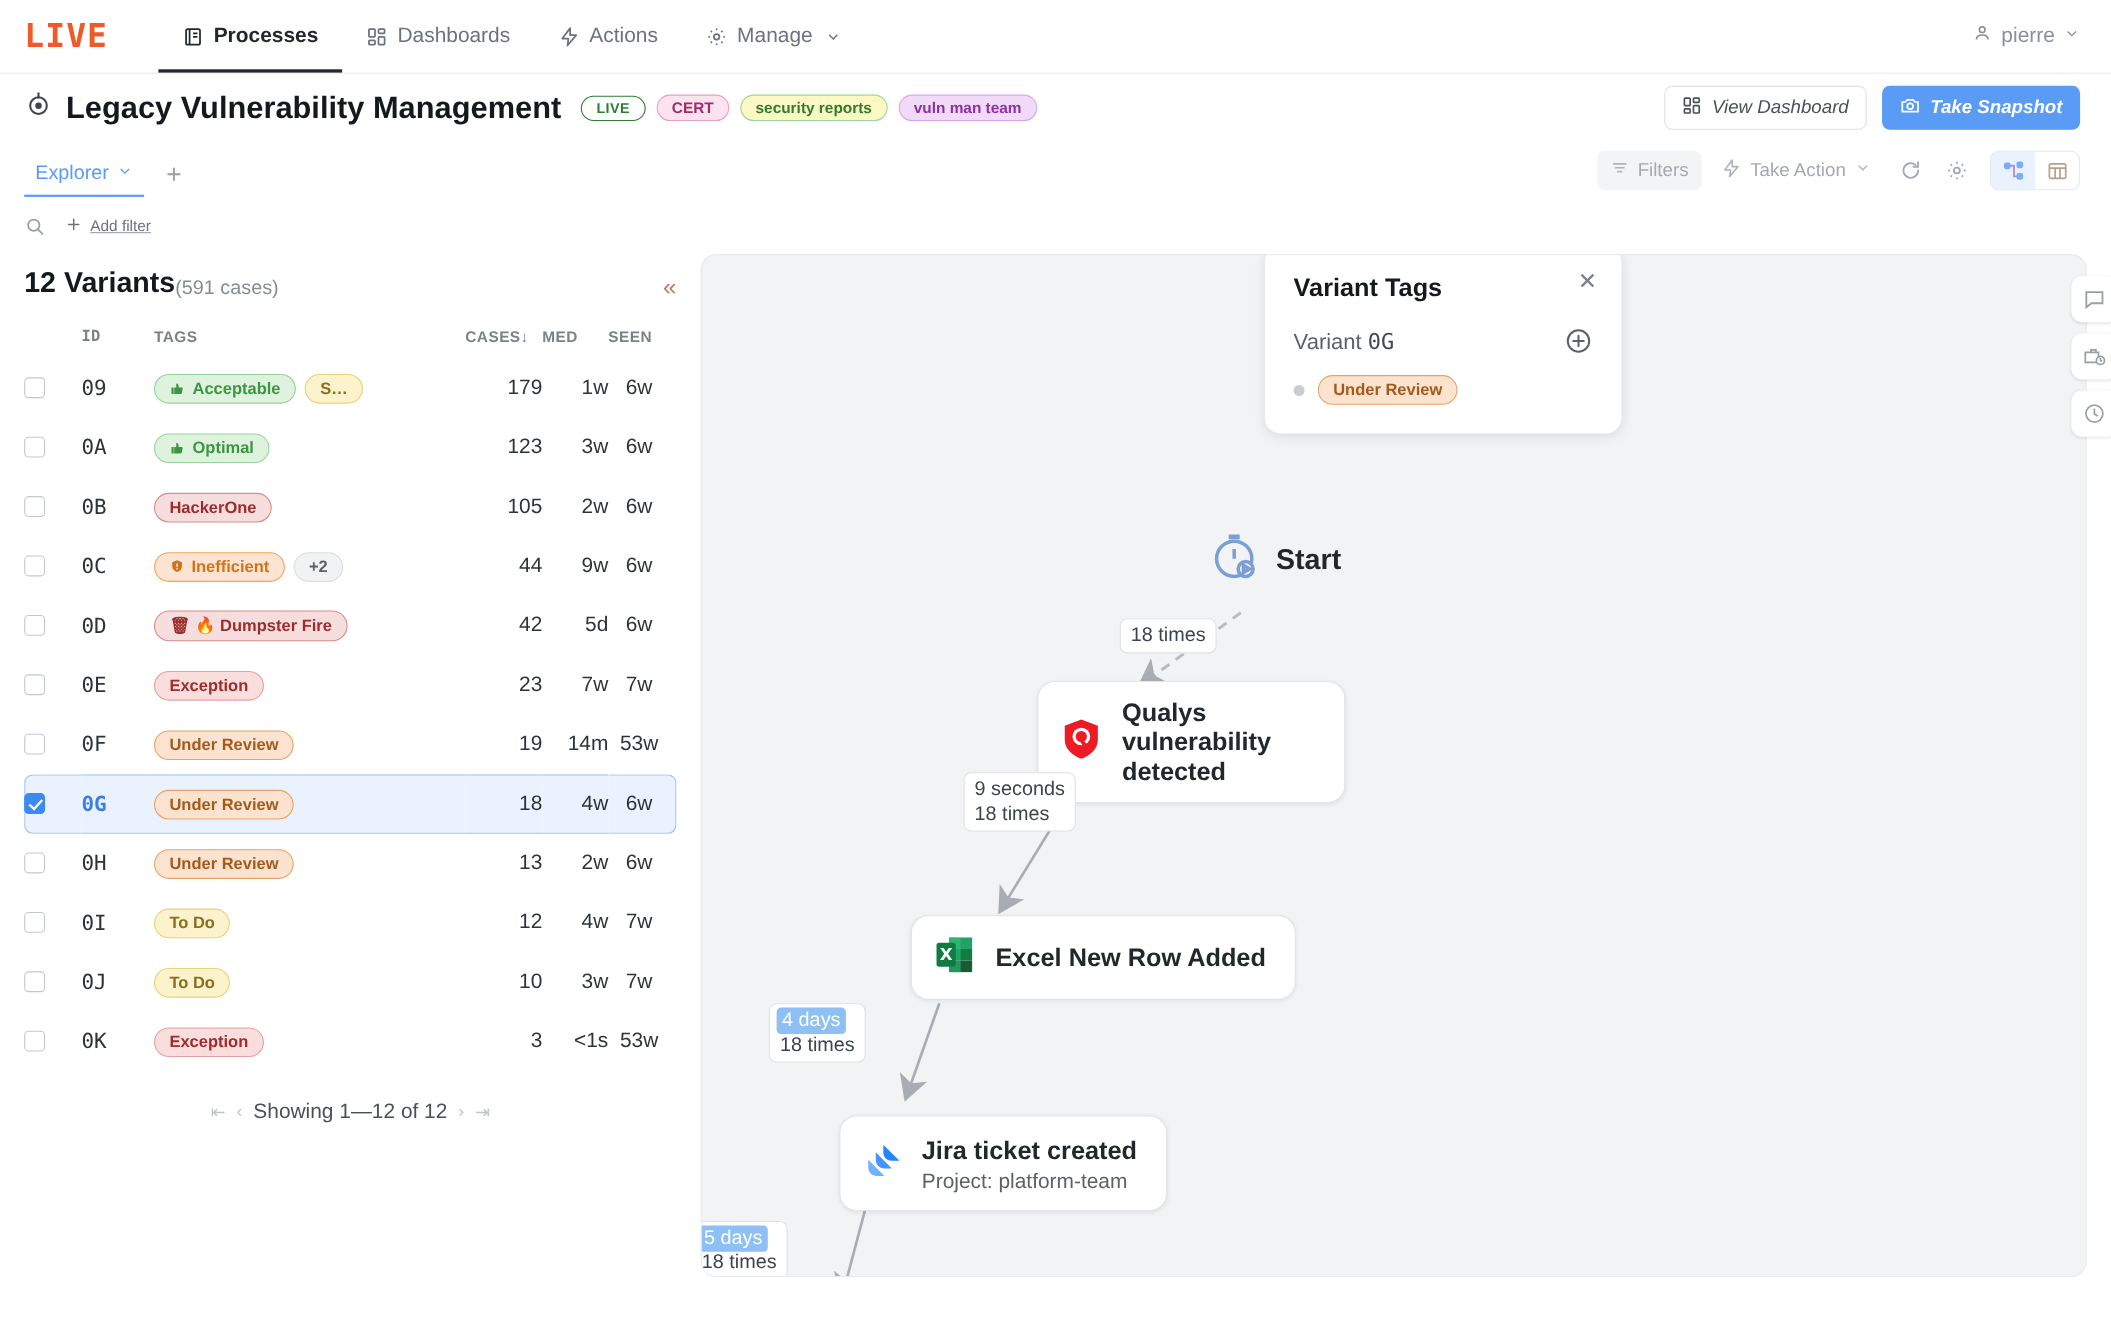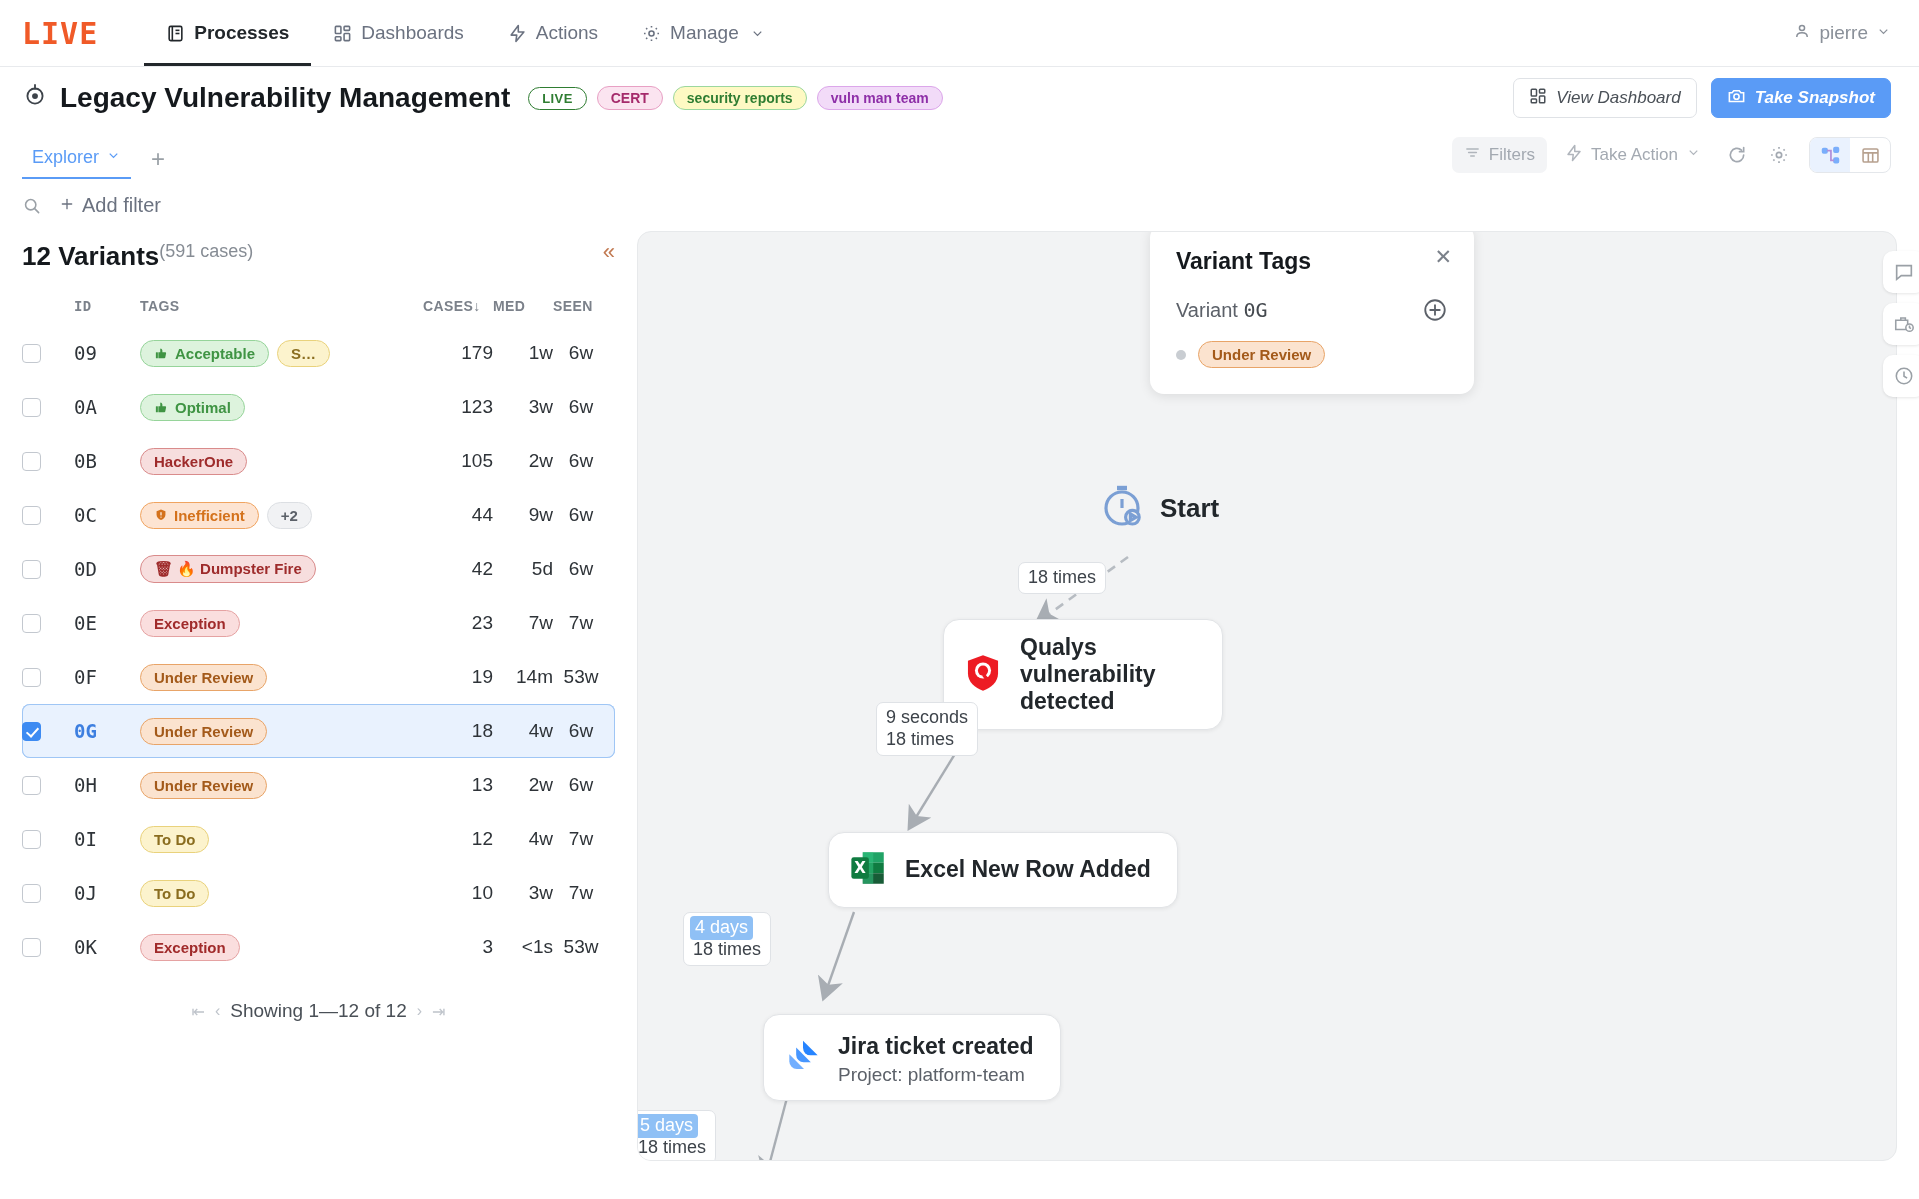--- a/index.html
+++ b/index.html
@@ -93,29 +93,29 @@
   .segmented {
     display: flex; align-items: center; border: 1px solid #e4e7eb;
     border-radius: 8px; overflow: hidden; margin-left: 6px;
   }
   .segbtn { width: 40px; height: 34px; display: flex; align-items: center; justify-content: center; cursor: pointer; }
   .segbtn.on { background: #eaf2fe; }
 
   
   .filterrow {
     height: 52px; display: flex; align-items: center; gap: 18px;
-    padding: 0 22px; color: #9aa0a6; font-size: 20px;
+    padding: 0 22px; color: #9aa0a6; font-size: 14px; text-decoration: underline;
   }
   .addfilter { display: flex; align-items: center; gap: 7px; color: #6b7280; cursor: pointer; }
 
   
   .main { display: flex; padding: 0 0 0 0; height: 960px; }
   .leftpane { width: 637px; padding: 0 22px; }
 
-  .variants-head { display: flex; align-items: flex-start; padding: 10px 0 0 0; }
+  .variants-head { display: flex; align-items: flex-end; padding: 10px 0 0 0; }
   .variants-title { font-size: 26px; font-weight: 700; color: #15191d; }
   .variants-sub { font-size: 18px; color: #868c94; }
   .collapse { margin-left: auto; color: #c27a52; font-size: 22px; cursor: pointer; line-height: 1; }
 
   table.vtable { width: 100%; border-collapse: collapse; margin-top: 20px; }
   table.vtable th {
     font-size: 14px; font-weight: 700; color: #7b818a; letter-spacing: .4px;
     text-align: left; padding: 6px 0 12px 0; white-space: nowrap;
   }
   table.vtable td { padding: 0; height: 54px; vertical-align: middle; font-size: 19px; color: #2e3338; }
@@ -713,21 +713,21 @@
               <rect x="9" y="9" width="12" height="6" fill="#107c41"></rect>
               <rect x="9" y="15" width="12" height="6" fill="#185c37"></rect>
               <rect x="9" y="3" width="6" height="18" fill="#33c481" opacity=".55"></rect>
               <rect x="2.5" y="5.8" width="10" height="12.4" rx="1.4" fill="#107c41"></rect>
               <text x="7.5" y="14.6" font-family="DejaVu Sans, sans-serif" font-size="8.6" font-weight="700" fill="#fff" text-anchor="middle">X</text>
             </svg>
           </span>
           <span class="nlabel">Excel New Row Added</span>
         </div>
 
-        <div class="edgelabel" style="left:45px;top:680px;">
+        <div class="edgelabel" style="left:61px;top:680px;">
           <div><span class="hl">4 days</span></div>
           <div>18 times</div>
         </div>
 
         <div class="node" style="left:125px;top:782px;align-items:flex-start;padding-top:18px;">
           <span style="margin-top:4px;">
             <svg width="40" height="40" viewBox="0 0 24 24">
               <path d="M12.6 2.2 L21.4 11 h-4.3 a4.5 4.5 0 0 1-4.5-4.5 Z" fill="#2684ff"></path>
               <path d="M8.5 6.3 L17.3 15.1 H13 a4.5 4.5 0 0 1-4.5-4.5 Z" fill="#2684ff" opacity=".85"></path>
               <path d="M4.4 10.4 L13.2 19.2 H8.9 a4.5 4.5 0 0 1-4.5-4.5 Z" fill="#2684ff" opacity=".65"></path>

